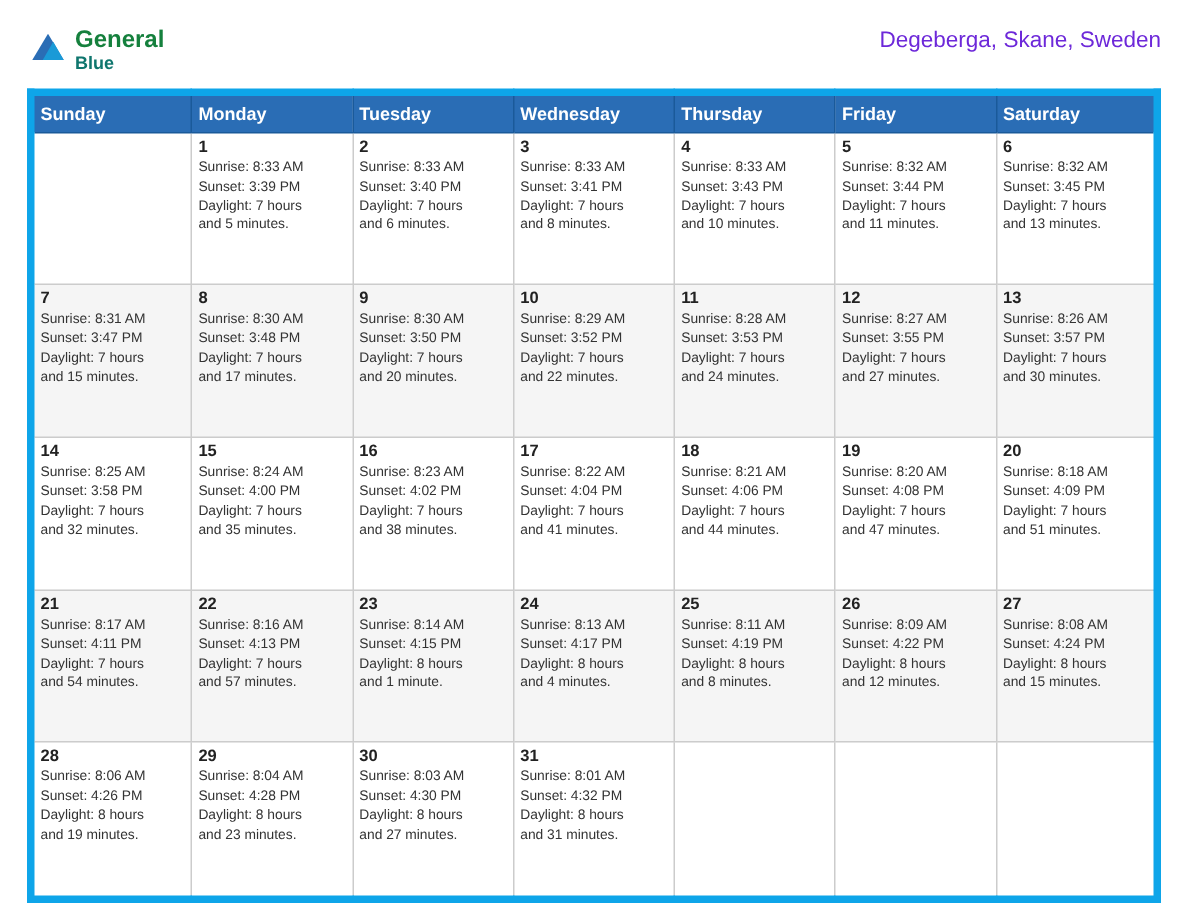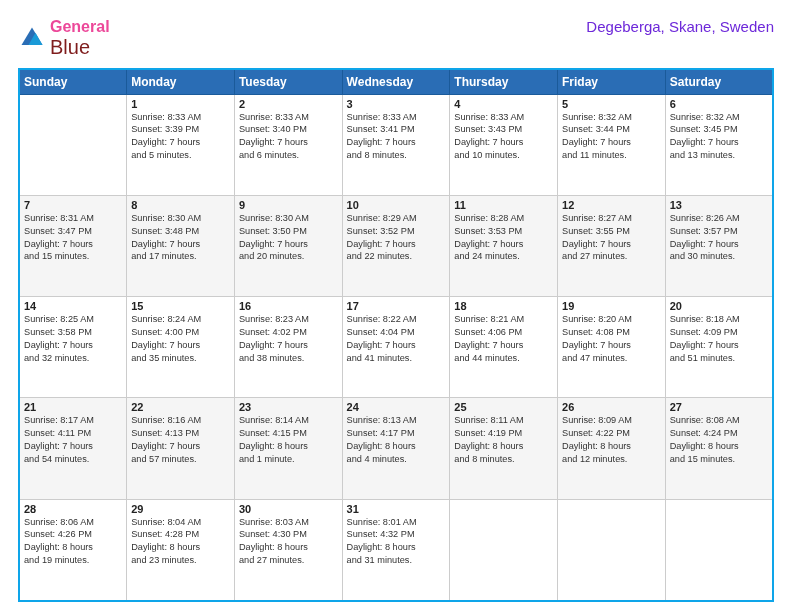--- a/index.html
+++ b/index.html
@@ -29,47 +29,47 @@
       gap: 4px;
     }
     .logo-text {
       display: flex;
       flex-direction: column;
       line-height: 1.1;
     }
     .logo-general {
       font-size: 16px;
       font-weight: bold;
-      color: #ec4899;
+      color: #15803d;
     }
     .logo-blue {
-      font-size: 20px;
-      font-weight: normal;
-      color: #7f1d1d;
+      font-size: 12px;
+      font-weight: bold;
+      color: #0f766e;
     }
     .logo-icon {
       width: 28px;
       height: 28px;
     }
     .title-area {
       text-align: right;
     }
     .month-title {
       font-size: 32px;
       font-weight: bold;
       color: #222;
       line-height: 1.1;
     }
     .location {
       font-size: 15px;
       color: #6d28d9;
     }
     .calendar {
       flex: 1;
-      border: 2px solid #0ea5e9;
+      border: 5px solid #0ea5e9;
       border-collapse: collapse;
       width: 100%;
       table-layout: fixed;
       padding-left: 38px;
     }
     .calendar th {
       background-color: #2a6db5;
       color: #fff;
       font-size: 12px;
       font-weight: bold;

